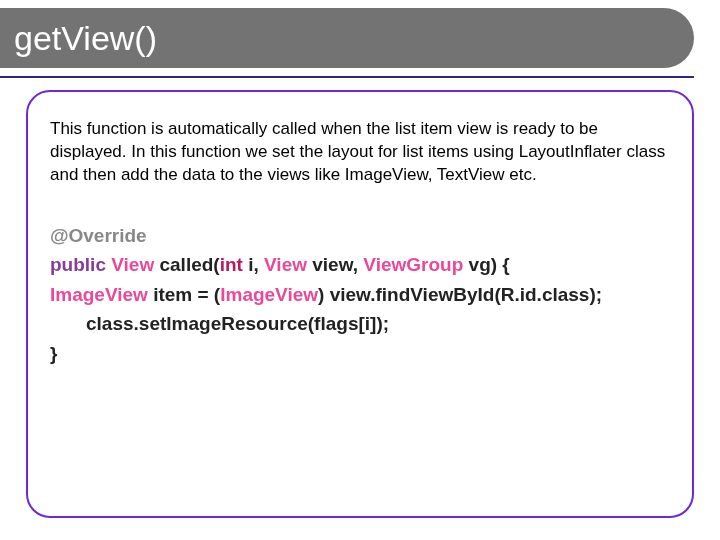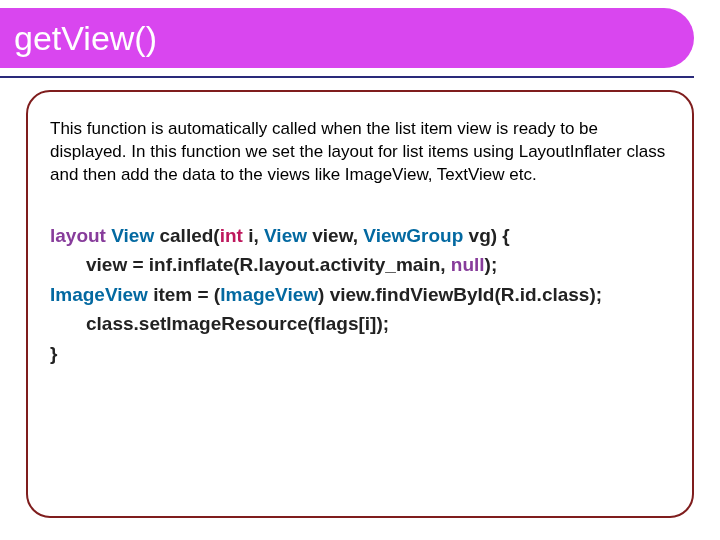--- a/index.html
+++ b/index.html
@@ -10,21 +10,21 @@
     font-family: Arial, Helvetica, sans-serif;
     position: relative;
     overflow: hidden;
   }
   .header-bar {
     position: absolute;
     top: 8px;
     left: 0;
     right: 26px;
     height: 60px;
-    background: #d946ef;
+    background: #737373;
     border-top-right-radius: 30px;
     border-bottom-right-radius: 30px;
     display: flex;
     align-items: center;
     padding-left: 14px;
   }
   .header-title {
     color: #fff;
     font-size: 34px;
     font-weight: 400;
@@ -36,59 +36,59 @@
     right: 26px;
     height: 2px;
     background: #2a2a7a;
   }
   .content-box {
     position: absolute;
     top: 90px;
     left: 26px;
     right: 26px;
     bottom: 22px;
-    border: 2px solid #7f1d1d;
+    border: 2px solid #6d28d9;
     border-radius: 24px;
     padding: 26px 22px;
   }
   .description {
     font-size: 17px;
     line-height: 1.35;
     color: #000;
     margin-bottom: 34px;
   }
   .code-block {
     font-size: 19px;
     line-height: 1.55;
     font-weight: bold;
   }
   .c-gray { color: #888; }
   .c-purple { color: #873c9b; }
-  .c-teal { color: #0369a1; }
+  .c-teal { color: #ec4899; }
   .c-green { color: #be185d; }
   .c-black { color: #222; }
   .indent { display: inline-block; width: 36px; }
 </style>
 </head>
 <body>
 
 <div class="header-bar">
   <div class="header-title">getView()</div>
 </div>
 <div class="divider"></div>
 
 <div class="content-box">
   <p class="description">This function is automatically called when the list item view is ready to be displayed. In this function we set the layout for list items using LayoutInflater class and then add the data to the views like ImageView, TextView etc.</p>
 
   <div class="code-block">
     <div>
-      <span class="c-purple">layout</span><span> </span><span class="c-teal">View</span><span class="c-black"> called(</span><span class="c-green">int</span><span class="c-black"> i, </span><span class="c-teal">View</span><span class="c-black"> view, </span><span class="c-teal">ViewGroup</span><span class="c-black"> vg) {</span>
+      <span class="c-gray">@Override</span>
     </div>
     <div>
-      <span class="indent"></span><span class="c-black">view = inf.inflate(R.layout.activity_main, </span><span class="c-purple">null</span><span class="c-black">);</span>
+      <span class="c-purple">public</span><span> </span><span class="c-teal">View</span><span class="c-black"> called(</span><span class="c-green">int</span><span class="c-black"> i, </span><span class="c-teal">View</span><span class="c-black"> view, </span><span class="c-teal">ViewGroup</span><span class="c-black"> vg) {</span>
     </div>
     <div>
       <span class="c-teal">ImageView</span><span class="c-black"> item = (</span><span class="c-teal">ImageView</span><span class="c-black">) view.findViewById(R.id.class);</span>
     </div>
     <div>
       <span class="indent"></span><span class="c-black">class.setImageResource(flags[i]);</span>
     </div>
     <div>
       <span class="c-black">}</span>
     </div>

